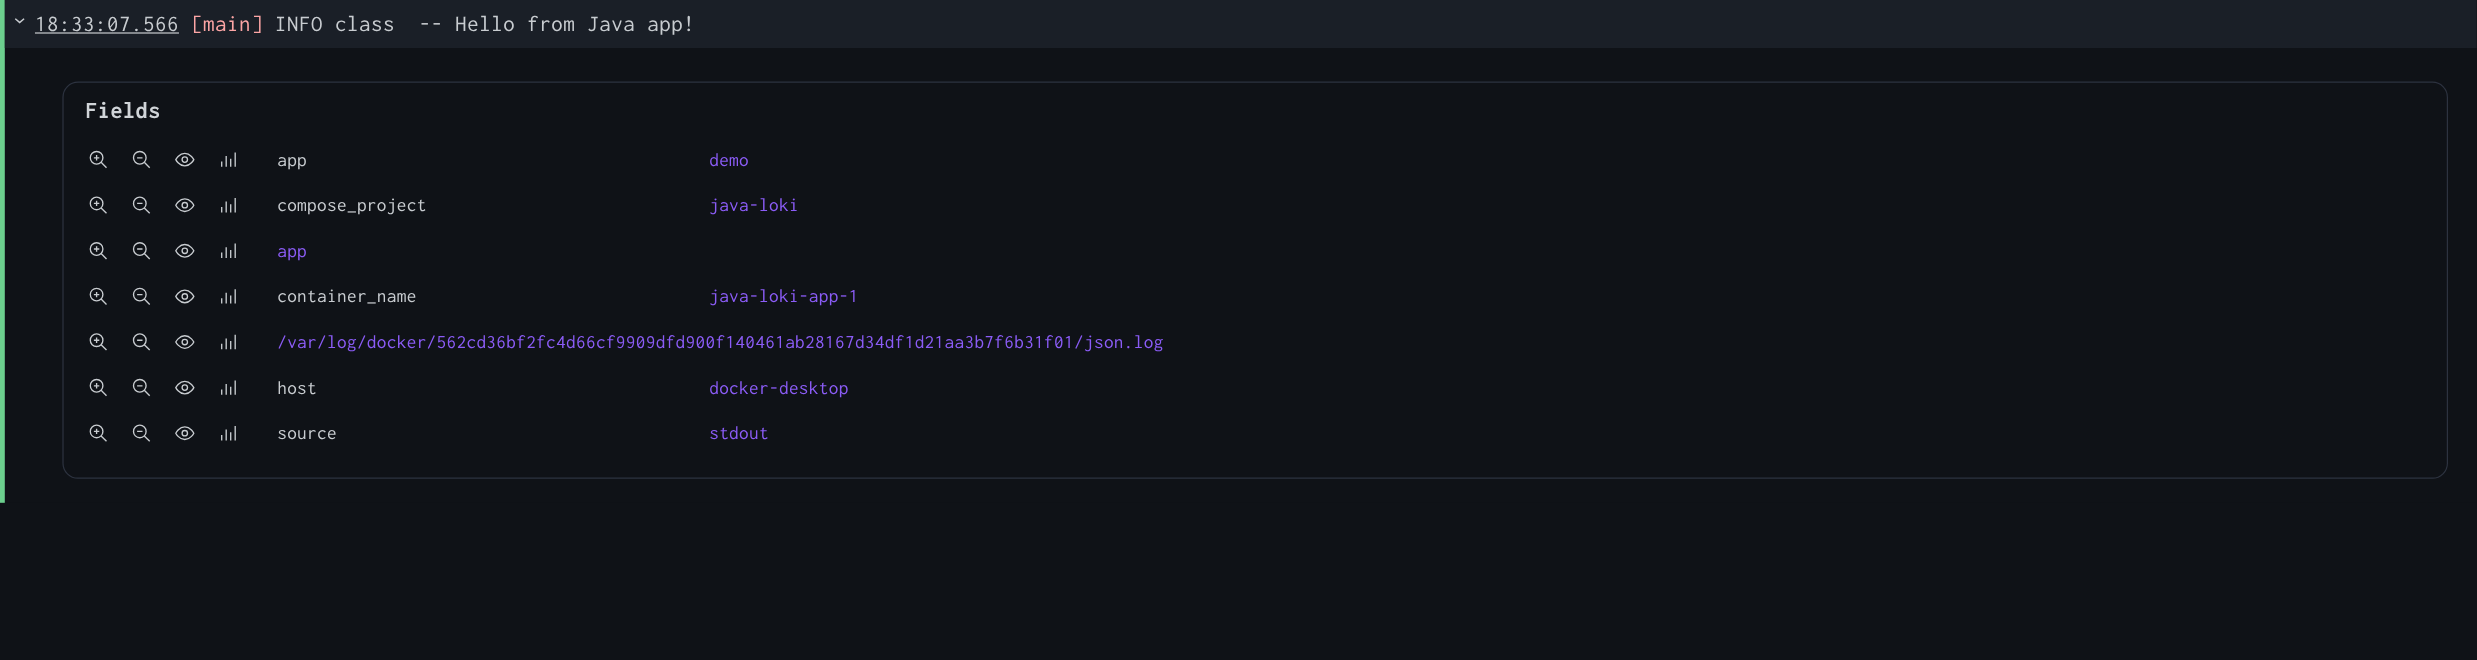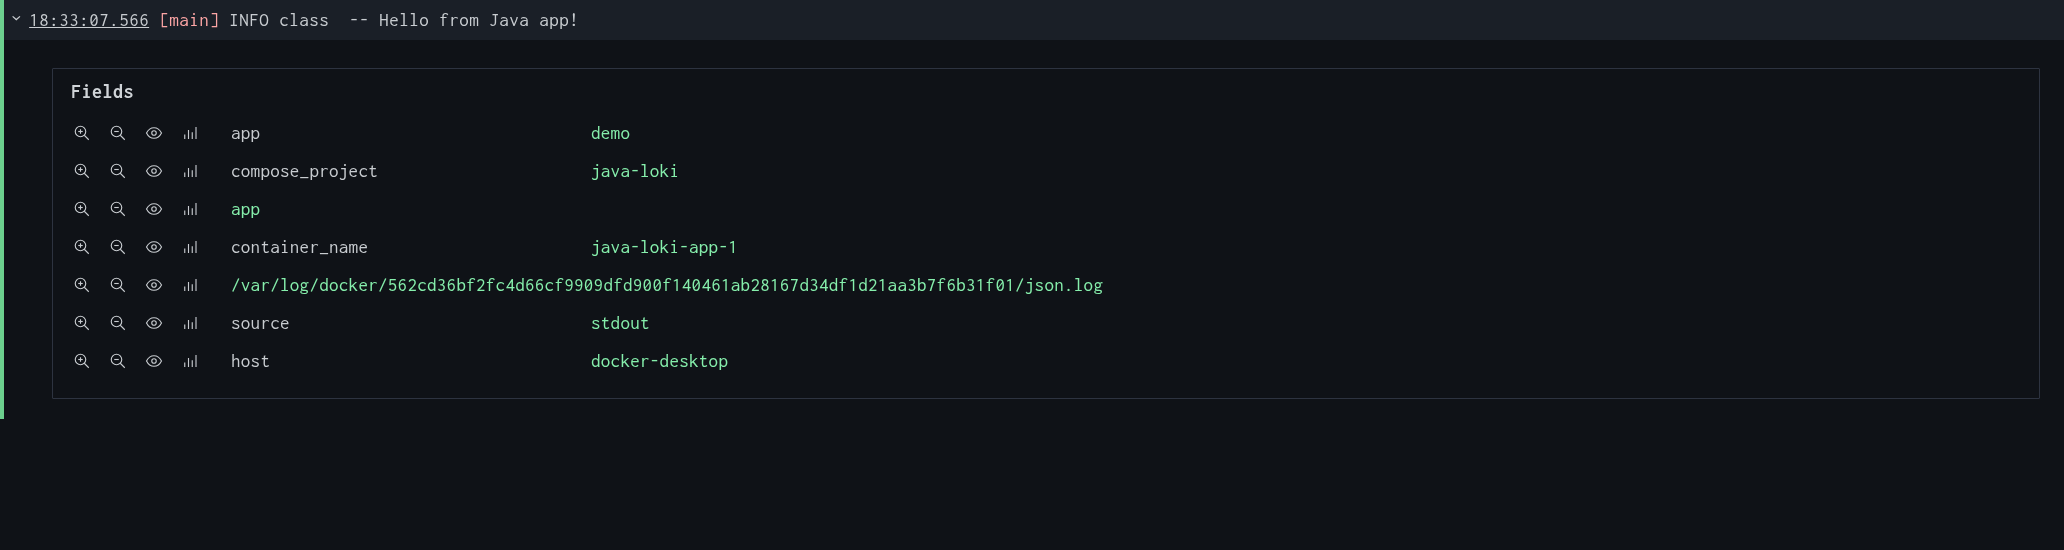--- a/index.html
+++ b/index.html
@@ -47,35 +47,35 @@
     }
     .log-time { color: #c8ccd0; text-decoration: underline; }
     .log-thread { color: #fca5a5; }
     .log-level { color: #c8ccd0; }
     .log-class { color: #c8ccd0; }
     .log-sep { color: #c8ccd0; }
     .log-msg { color: #c8ccd0; }
     .fields-panel {
       margin: 28px 24px 20px 48px;
       border: 1px solid #2d3340;
-      border-radius: 1px;
+      border-radius: 13px;
       padding: 12px 18px 18px 18px;
     }
     .fields-title {
       font-weight: bold;
       font-size: 20px;
       color: #d0d4d8;
       margin-bottom: 12px;
       letter-spacing: 0.5px;
     }
     .field-row {
       display: flex;
       align-items: center;
       padding: 8px 0;
-      font-size: 19px;
+      font-size: 16px;
     }
     .field-icons {
       display: flex;
       gap: 14px;
       width: 160px;
       flex-shrink: 0;
       align-items: center;
     }
     .field-icon {
       width: 22px;
@@ -93,21 +93,21 @@
       fill: none;
       stroke-width: 1.5;
     }
     .field-key {
       width: 360px;
       flex-shrink: 0;
       color: #c8ccd0;
       letter-spacing: 0.3px;
     }
     .field-value {
-      color: #86efac;
+      color: #8b5cf6;
       letter-spacing: 0.3px;
       white-space: nowrap;
     }
   </style>
 </head>
 <body>
 
 <div class="log-entry">
   <div class="green-bar"></div>
   <div class="log-content">
@@ -327,54 +327,54 @@
               </span>
               <span class="field-icon">
                 <svg viewBox="0 0 24 24">
                   <line x1="5" y1="20" x2="5" y2="14"></line>
                   <line x1="10" y1="20" x2="10" y2="8"></line>
                   <line x1="15" y1="20" x2="15" y2="11"></line>
                   <line x1="20" y1="20" x2="20" y2="4"></line>
                 </svg>
               </span>
             </div>
+            <div class="field-key">host</div>
+            <div class="field-value">docker-desktop</div>
+          </div>
+          <div class="field-row">
+            <div class="field-icons">
+              <span class="field-icon">
+                <svg viewBox="0 0 24 24">
+                  <circle cx="10" cy="10" r="7"></circle>
+                  <line x1="15" y1="15" x2="21" y2="21"></line>
+                  <line x1="10" y1="7" x2="10" y2="13"></line>
+                  <line x1="7" y1="10" x2="13" y2="10"></line>
+                </svg>
+              </span>
+              <span class="field-icon">
+                <svg viewBox="0 0 24 24">
+                  <circle cx="10" cy="10" r="7"></circle>
+                  <line x1="15" y1="15" x2="21" y2="21"></line>
+                  <line x1="7" y1="10" x2="13" y2="10"></line>
+                </svg>
+              </span>
+              <span class="field-icon">
+                <svg viewBox="0 0 24 24">
+                  <path d="M2 12s3.5-7 10-7 10 7 10 7-3.5 7-10 7S2 12 2 12z"></path>
+                  <circle cx="12" cy="12" r="3"></circle>
+                </svg>
+              </span>
+              <span class="field-icon">
+                <svg viewBox="0 0 24 24">
+                  <line x1="5" y1="20" x2="5" y2="14"></line>
+                  <line x1="10" y1="20" x2="10" y2="8"></line>
+                  <line x1="15" y1="20" x2="15" y2="11"></line>
+                  <line x1="20" y1="20" x2="20" y2="4"></line>
+                </svg>
+              </span>
+            </div>
             <div class="field-key">source</div>
             <div class="field-value">stdout</div>
-          </div>
-          <div class="field-row">
-            <div class="field-icons">
-              <span class="field-icon">
-                <svg viewBox="0 0 24 24">
-                  <circle cx="10" cy="10" r="7"></circle>
-                  <line x1="15" y1="15" x2="21" y2="21"></line>
-                  <line x1="10" y1="7" x2="10" y2="13"></line>
-                  <line x1="7" y1="10" x2="13" y2="10"></line>
-                </svg>
-              </span>
-              <span class="field-icon">
-                <svg viewBox="0 0 24 24">
-                  <circle cx="10" cy="10" r="7"></circle>
-                  <line x1="15" y1="15" x2="21" y2="21"></line>
-                  <line x1="7" y1="10" x2="13" y2="10"></line>
-                </svg>
-              </span>
-              <span class="field-icon">
-                <svg viewBox="0 0 24 24">
-                  <path d="M2 12s3.5-7 10-7 10 7 10 7-3.5 7-10 7S2 12 2 12z"></path>
-                  <circle cx="12" cy="12" r="3"></circle>
-                </svg>
-              </span>
-              <span class="field-icon">
-                <svg viewBox="0 0 24 24">
-                  <line x1="5" y1="20" x2="5" y2="14"></line>
-                  <line x1="10" y1="20" x2="10" y2="8"></line>
-                  <line x1="15" y1="20" x2="15" y2="11"></line>
-                  <line x1="20" y1="20" x2="20" y2="4"></line>
-                </svg>
-              </span>
-            </div>
-            <div class="field-key">host</div>
-            <div class="field-value">docker-desktop</div>
           </div>
         </div>
     </div>
   </div>
 </div>
 
 </body></html>

